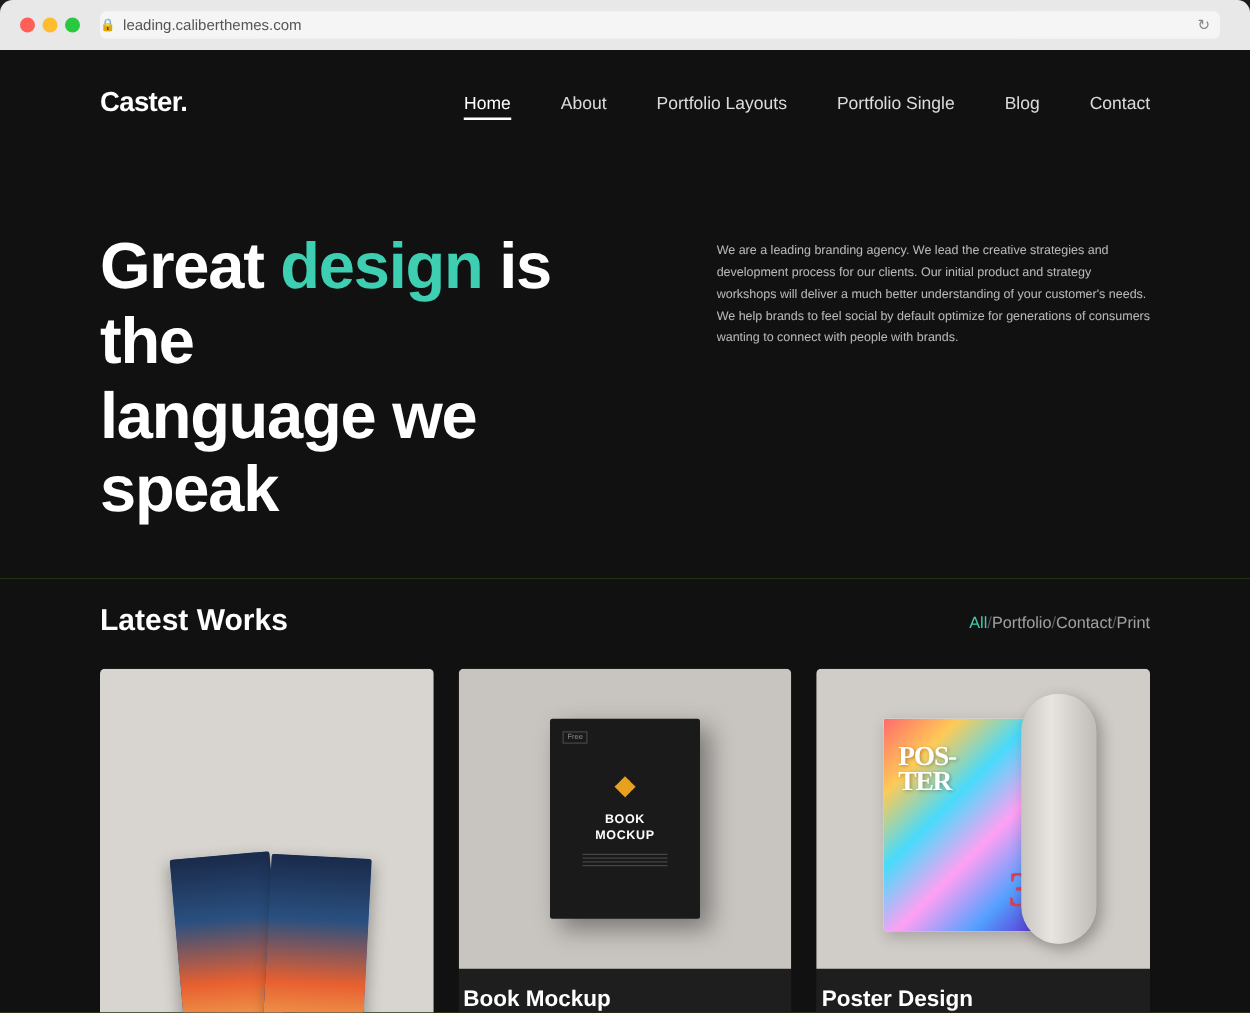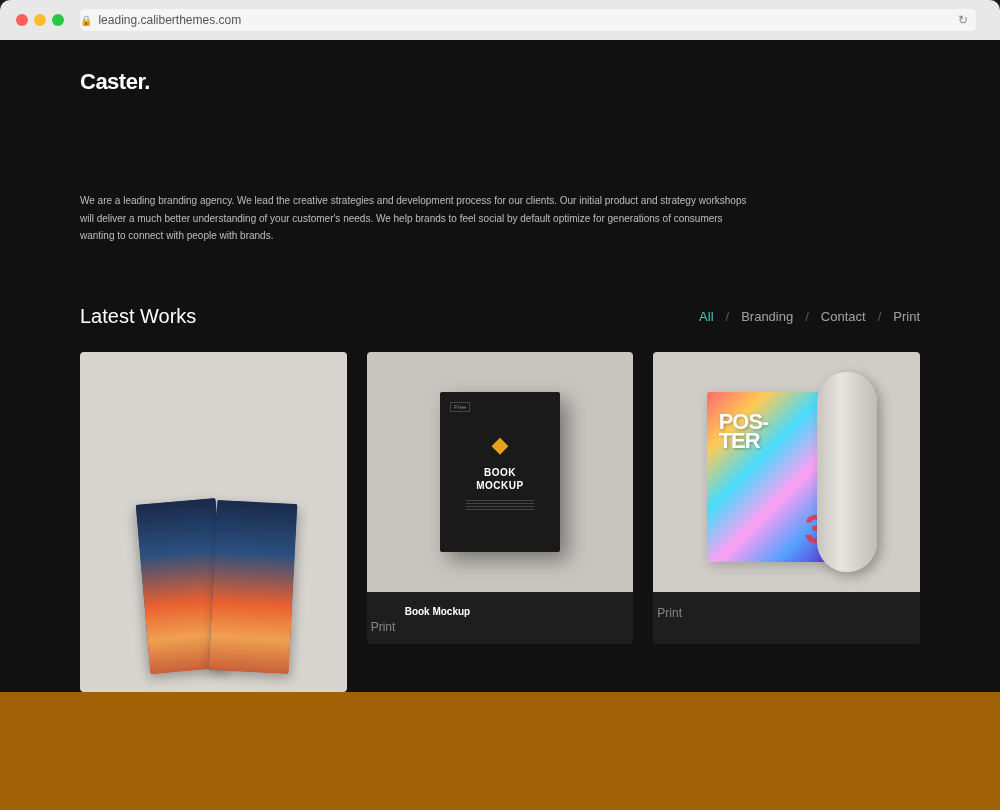--- a/index.html
+++ b/index.html
@@ -30,21 +30,21 @@
       justify-content: center;
       gap: 6px;
       font-size: 12px;
       color: #555;
       margin: 0 8px;
     }
     .lock-icon { color: #888; font-size: 10px; }
     .refresh-icon { margin-left: auto; margin-right: 8px; color: #888; font-size: 12px; }
 
     
-    .website { background: #a16207; height: 770px; overflow: hidden; }
+    .website { background: #84cc16; height: 770px; overflow: hidden; }
 
     
     .nav {
       display: flex;
       align-items: center;
       padding: 0 80px;
       height: 84px;
       background: #111;
     }
     .logo {
@@ -116,27 +116,26 @@
       background: #111;
     }
     .portfolio-header {
       display: flex;
       align-items: center;
       justify-content: space-between;
       margin-bottom: 24px;
     }
     .portfolio-title {
       color: #fff;
-      font-size: 20px;
-      font-weight: 400;
+      font-size: 24px;
+      font-weight: 700;
     }
     .portfolio-filters {
       display: flex;
       align-items: center;
-      gap: 12px;
       font-size: 13px;
     }
     .filter-item {
       color: rgba(255,255,255,0.6);
       cursor: pointer;
     }
     .filter-item.active {
       color: #3ecfb2;
     }
     .filter-sep {
@@ -155,24 +154,23 @@
       background: #1e1e1e;
       border-radius: 4px;
       overflow: hidden;
       cursor: pointer;
     }
     .card-info {
       padding: 14px 4px 10px;
     }
     .card-title {
       color: #fff;
-      font-size: 10px;
+      font-size: 18px;
       font-weight: 600;
       margin-bottom: 3px;
-      margin-left: 34px;
     }
     .card-category {
       color: rgba(255,255,255,0.45);
       font-size: 12px;
     }
 
     
     .card-brochure {
       background: #e8e5e0;
     }
@@ -279,20 +277,21 @@
       background: #d0ccc8;
       display: flex;
       align-items: center;
       justify-content: center;
       overflow: hidden;
     }
     .poster-mockup {
       position: relative;
       width: 180px;
       height: 200px;
+      font-family: Liberation Serif, serif;
     }
     .poster-flat {
       position: absolute;
       top: 20px;
       left: 10px;
       width: 130px;
       height: 170px;
       background: white;
       border-radius: 2px;
       overflow: hidden;
@@ -350,35 +349,48 @@
     <span class="lock-icon">🔒</span>
     <span>leading.caliberthemes.com</span>
     <span class="refresh-icon">↻</span>
   </div>
 </div>
 
 <div class="website">
 
   <nav class="nav">
     <div class="logo">Caster.</div>
+    <div class="nav-links">
+      <a class="nav-link active">Home</a>
+      <a class="nav-link">About</a>
+      <a class="nav-link">Portfolio Layouts</a>
+      <a class="nav-link">Portfolio Single</a>
+      <a class="nav-link">Blog</a>
+      <a class="nav-link">Contact</a>
+    </div>
   </nav>
 
   <section class="hero">
+    <div class="hero-left">
+      <h1 class="hero-title">
+        <span>Great </span><span class="highlight">design</span><span> is the<br>language we speak</span>
+      </h1>
+    </div>
     <div class="hero-right">
       <p class="hero-desc">We are a leading branding agency. We lead the creative strategies and development process for our clients. Our initial product and strategy workshops will deliver a much better understanding of your customer's needs. We help brands to feel social by default optimize for generations of consumers wanting to connect with people with brands.</p>
     </div>
   </section>
 
   <section class="portfolio">
     <div class="portfolio-header">
       <h2 class="portfolio-title">Latest Works</h2>
       <div class="portfolio-filters">
         <span class="filter-item active">All</span>
         <span class="filter-sep">/</span>
-        <span class="filter-item">Branding</span>
+        <span class="filter-item">Portfolio</span>
         <span class="filter-sep">/</span>
         <span class="filter-item">Contact</span>
         <span class="filter-sep">/</span>
         <span class="filter-item">Print</span>
       </div>
     </div>
 
     <div class="portfolio-grid">
 
       <div class="portfolio-card col-left">
@@ -422,20 +434,21 @@
             <div class="poster-flat">
               <div class="poster-flat-inner">
                 <div class="poster-flat-text">POS-<br>TER</div>
                 <div class="poster-num">3</div>
               </div>
             </div>
             <div class="poster-rolled"></div>
           </div>
         </div>
         <div class="card-info">
+          <div class="card-title">Poster Design</div>
           <div class="card-category">Print</div>
         </div>
       </div>
 
     </div>
   </section>
 
 </div>
 
 </body></html>

